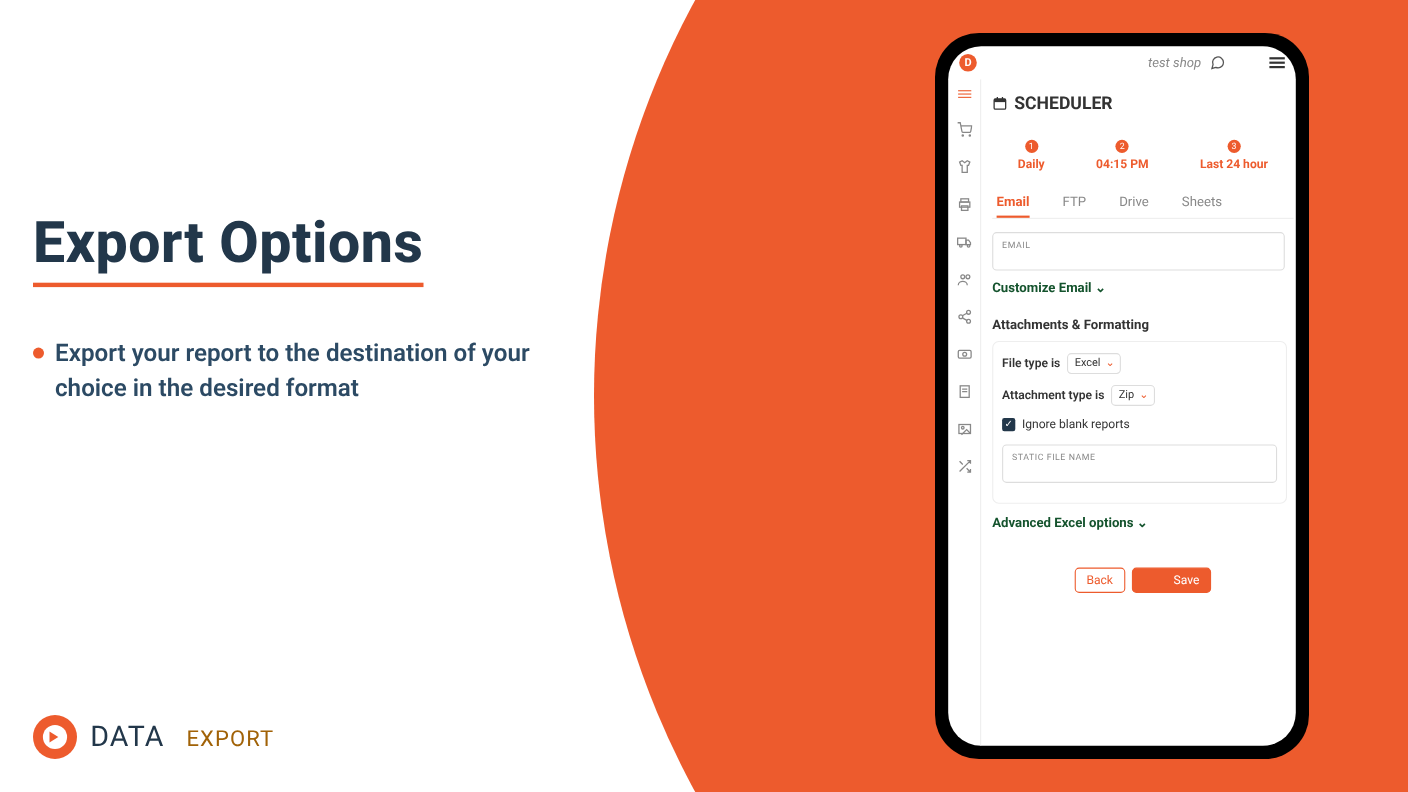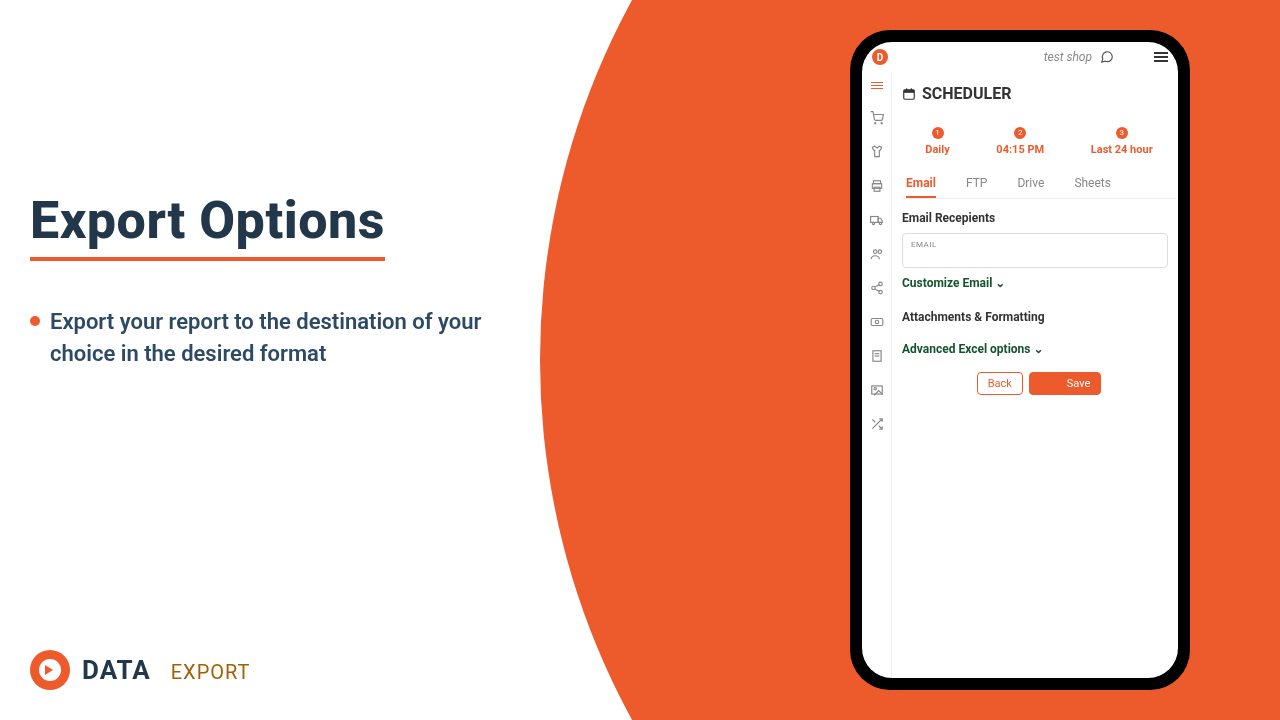--- a/index.html
+++ b/index.html
@@ -36,21 +36,21 @@
     width: 40px; height: 40px; background: #ED5B2D; border-radius: 50%;
     display: flex; align-items: center; justify-content: center;
   }
   .logo-inner {
     width: 22px; height: 22px; background: #fff; border-radius: 50%; position: relative;
   }
   .logo-inner::after {
     content: ''; position: absolute; left: 6px; top: 6px; width: 0; height: 0;
     border-left: 8px solid #ED5B2D; border-top: 5px solid transparent; border-bottom: 5px solid transparent;
   }
-  .logo-text1 { font-size: 26px; font-weight: 700; color: #22374a; letter-spacing: 1px; }
+  .logo-text1 { font-size: 26px; font-weight: 400; color: #22374a; letter-spacing: 1px; }
   .logo-text2 { font-size: 20px; font-weight: 400; color: #a16207; letter-spacing: 1px; margin-left: 16px; }
 
   
   .phone {
     position: absolute; left: 850px; top: 30px; width: 340px; height: 660px;
     background: #000; border-radius: 40px; padding: 12px;
   }
   .screen {
     width: 100%; height: 100%; background: #fff; border-radius: 30px; overflow: hidden;
     display: flex; flex-direction: column; font-size: 11px; color: #333;
@@ -95,21 +95,21 @@
   .chip .plus { color: #ED5B2D; font-weight: 700; }
   .chip.reply::before { content: '↩'; margin-right: 2px; }
   .expand { color: #14532d; font-weight: 700; font-size: 12px; cursor: pointer; margin-bottom: 8px; display: inline-block; }
   .expand::after { content: ' ⌄'; font-size: 12px; }
   .panel { border: 1px solid #eee; border-radius: 6px; padding: 10px 8px; margin-right: 6px; }
   .prow { display: flex; align-items: center; gap: 6px; font-size: 11px; margin-bottom: 10px; font-weight: 600; color: #333; }
   .dd { border: 1px solid #ddd; border-radius: 4px; padding: 3px 18px 3px 6px; font-size: 10px; position: relative; cursor: pointer; font-weight: 400; }
   .dd::after { content: '⌄'; position: absolute; right: 5px; top: 2px; color: #ED5B2D; font-size: 10px; }
   .chk { display: flex; align-items: center; gap: 6px; font-size: 11px; margin-bottom: 12px; }
   .chkbox { width: 12px; height: 12px; background: #22374a; border-radius: 2px; color: #fff; font-size: 9px; text-align: center; line-height: 12px; }
-  .actions { display: flex; gap: 6px; justify-content: center; margin-top: 8px; }
+  .actions { display: flex; gap: 6px; justify-content: center; margin-top: 26px; }
   .btn { border-radius: 4px; padding: 4px 10px; font-size: 11px; cursor: pointer; }
   .btn-outline { border: 1px solid #ED5B2D; color: #ED5B2D; background: #fff; }
   .btn-solid { background: #ED5B2D; color: #fff; border: 1px solid #ED5B2D; padding-left: 37px; }
   svg { display: block; }
 </style>
 </head>
 <body>
 
 <div class="circle"></div>
 
@@ -252,30 +252,47 @@
         </div>
 
         <div class="tabs">
           <div class="tab active">Email</div>
           <div class="tab">FTP</div>
           <div class="tab">Drive</div>
           <div class="tab">Sheets</div>
         </div>
 
         <div class="section">
-          <h4>Email Recepients</h4>
           <div class="fieldset">
             <div class="flabel">EMAIL</div>
             <input type="text" style="">
           </div>
           <div class="expand">Customize Email</div>
         </div>
 
         <div class="section">
           <h4>Attachments &amp; Formatting</h4>
+          <div class="panel">
+            <div class="prow">
+              <span>File type is</span>
+              <span class="dd">Excel</span>
+            </div>
+            <div class="prow">
+              <span>Attachment type is</span>
+              <span class="dd">Zip</span>
+            </div>
+            <div class="chk">
+              <div class="chkbox">✓</div>
+              <span>Ignore blank reports</span>
+            </div>
+            <div class="fieldset" style="margin-right:0">
+              <div class="flabel">STATIC FILE NAME</div>
+              <input type="text" style="">
+            </div>
+          </div>
           <div class="expand" style="margin-top:10px">Advanced Excel options</div>
         </div>
 
         <div class="actions">
           <div class="btn btn-outline">Back</div>
           <div class="btn btn-solid">Save</div>
         </div>
       </div>
     </div>
   </div>

